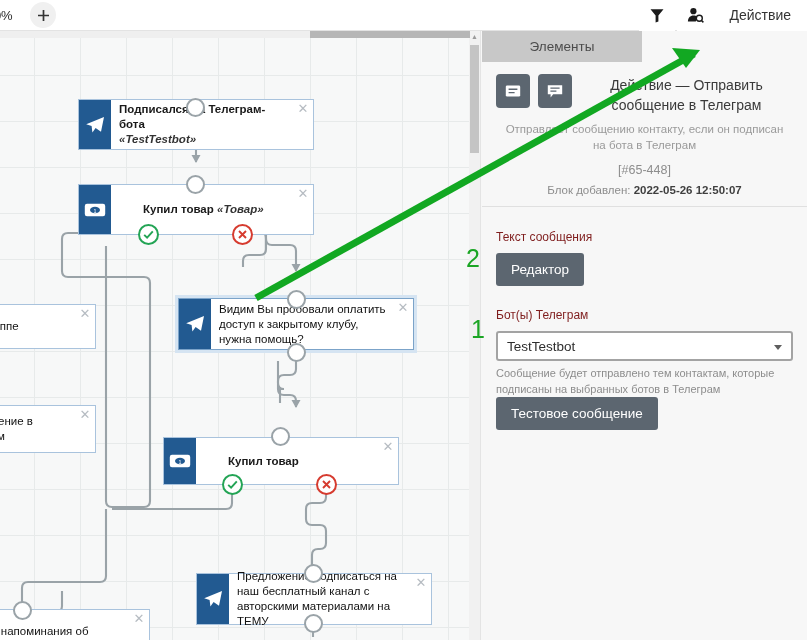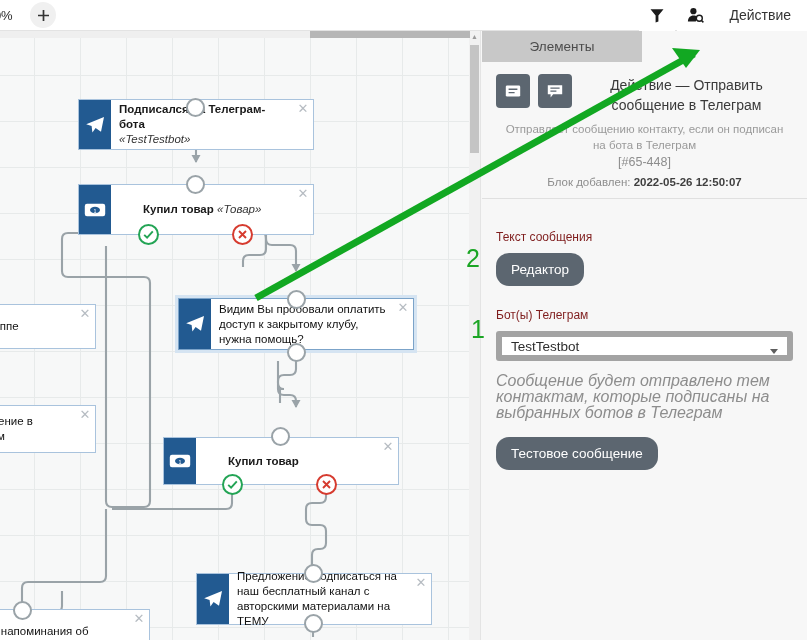--- a/index.html
+++ b/index.html
@@ -90,21 +90,21 @@
   }
   .node-body {
     flex:1; padding:5px 22px 5px 8px;
     display:flex; align-items:center;
   }
   .node-label {
     font-size:11.5px; color:#1a1a1a; font-weight:bold;
     line-height:15px;
   }
   .node-label .quoted {
-    font-weight:normal; font-style:italic; color:#333;
+    font-weight:bold; font-style:italic; color:#333;
   }
   .node-label.plain { font-weight:bold;margin-left:24px; }
   .node-label.msg { font-weight:normal; color:#111; font-size:11.5px; }
   .node-close {
     position:absolute; right:4px; top:3px;
     width:12px; height:12px;
     color:#b6bcc2; font-size:13px; line-height:12px;
     text-align:center; cursor:pointer;
     font-family:"Liberation Sans", sans-serif;
   }
@@ -166,52 +166,52 @@
     cursor:pointer;
   }
   #block-title {
     flex:1; font-size:14px; color:#3a3a3a; line-height:20px;
     text-align:center; padding-top:1px;
   }
   #block-desc {
     font-size:11.5px; color:#9a9a9a; line-height:16px;
     margin-top:6px; padding:0 6px;
   }
-  #block-id { font-size:12.5px; color:#8d8d8d; margin-top:2px; }
+  #block-id { font-size:12.5px; color:#8d8d8d; margin-top:10px; }
   #block-added {
     font-size:11.5px; color:#8d8d8d; margin-top:7px;
   }
   #block-added b { color:#3f3f3f; }
 
   #panel-form {
     position:absolute; left:11px; top:185px; right:0; bottom:0;
     padding:14px 14px 0 14px;
     overflow:hidden;
   }
   .field-label { font-size:12px; color:#7f1d1d; margin-bottom:9px; }
   .btn-dark {
     background:#5c6670; border:none; color:#ffffff;
     font-family:"Liberation Sans", sans-serif;
-    font-size:13.5px; padding:9px 15px; border-radius:13px;
+    font-size:13.5px; padding:9px 15px; border-radius:3px;
     cursor:pointer;
   }
   .select-box {
     position:relative; height:30px; background:#ffffff;
-    border:6px solid #a3a3a3; border-radius:3px;
+    border:2px solid #a3a3a3; border-radius:3px;
     display:flex; align-items:center; padding:0 26px 0 9px;
     font-size:13.5px; color:#2e2e2e; cursor:pointer;
   }
   .select-caret {
     position:absolute; right:9px; top:12px;
     width:0; height:0;
     border-left:4.5px solid transparent;
     border-right:4.5px solid transparent;
     border-top:5px solid #5e5e5e;
   }
-  .hint { font-size:16px; color:#8d8d8d; line-height:16px; margin-top:12px;font-style:italic; }
+  .hint { font-size:11px; color:#8d8d8d; line-height:16px; margin-top:4px; }
 
   
   .ann-num {
     position:absolute; color:#1ba524; font-size:25px;
     font-family:"Liberation Sans", sans-serif; z-index:60;
   }
   #green-arrow { position:absolute; left:0; top:0; width:807px; height:640px; z-index:55; pointer-events:none; }
 </style>
 </head>
 <body>
@@ -444,21 +444,21 @@
 
     <div class="field-label" style="margin-top:22px;">Бот(ы) Телеграм</div>
 
     <div class="select-box">
       <span>TestTestbot</span>
       <span class="select-caret"></span>
     </div>
 
     <div class="hint">Сообщение будет отправлено тем контактам, которые подписаны на выбранных ботов в Телеграм</div>
 
-    <button class="btn-dark" style="margin-top:16px;">Тестовое сообщение</button>
+    <button class="btn-dark" style="margin-top:0;">Тестовое сообщение</button>
   </div>
 </div>
 
 <svg id="green-arrow" viewBox="0 0 807 640">
   <path d="M256 298 L694 54" stroke="#12a822" stroke-width="7" fill="none"></path>
   <path d="M700 50 L672 48 L686 68 Z" fill="#12a822"></path>
 </svg>
 <div class="ann-num" style="left:466px; top:244px;">2</div>
 <div class="ann-num" style="left:471px; top:315px;">1</div>
 

